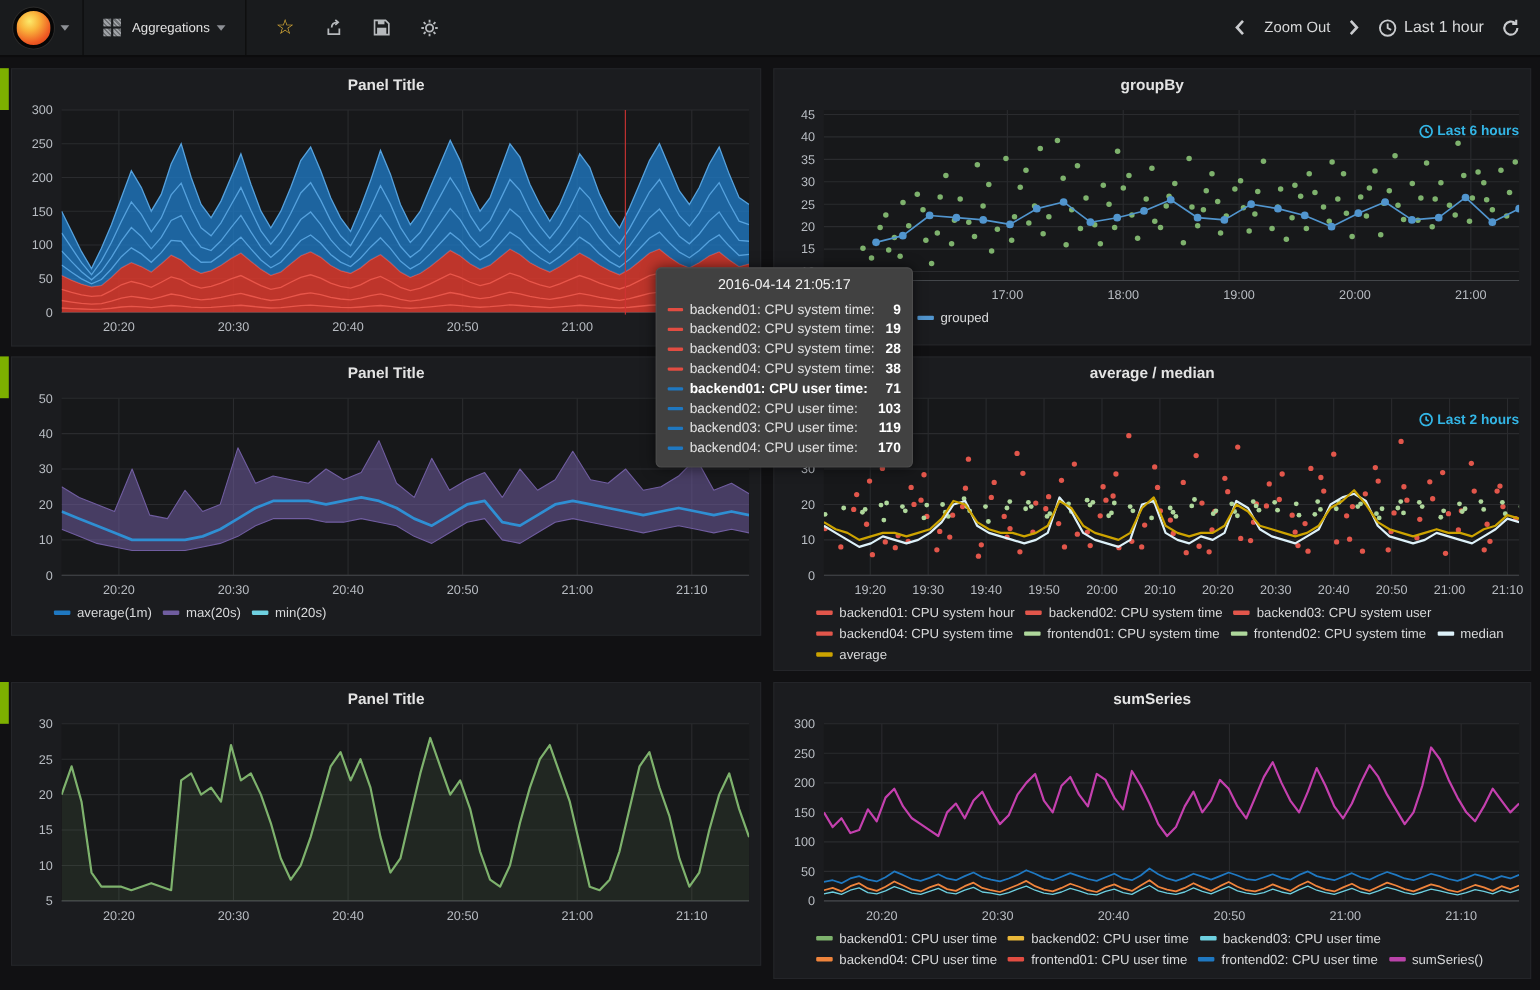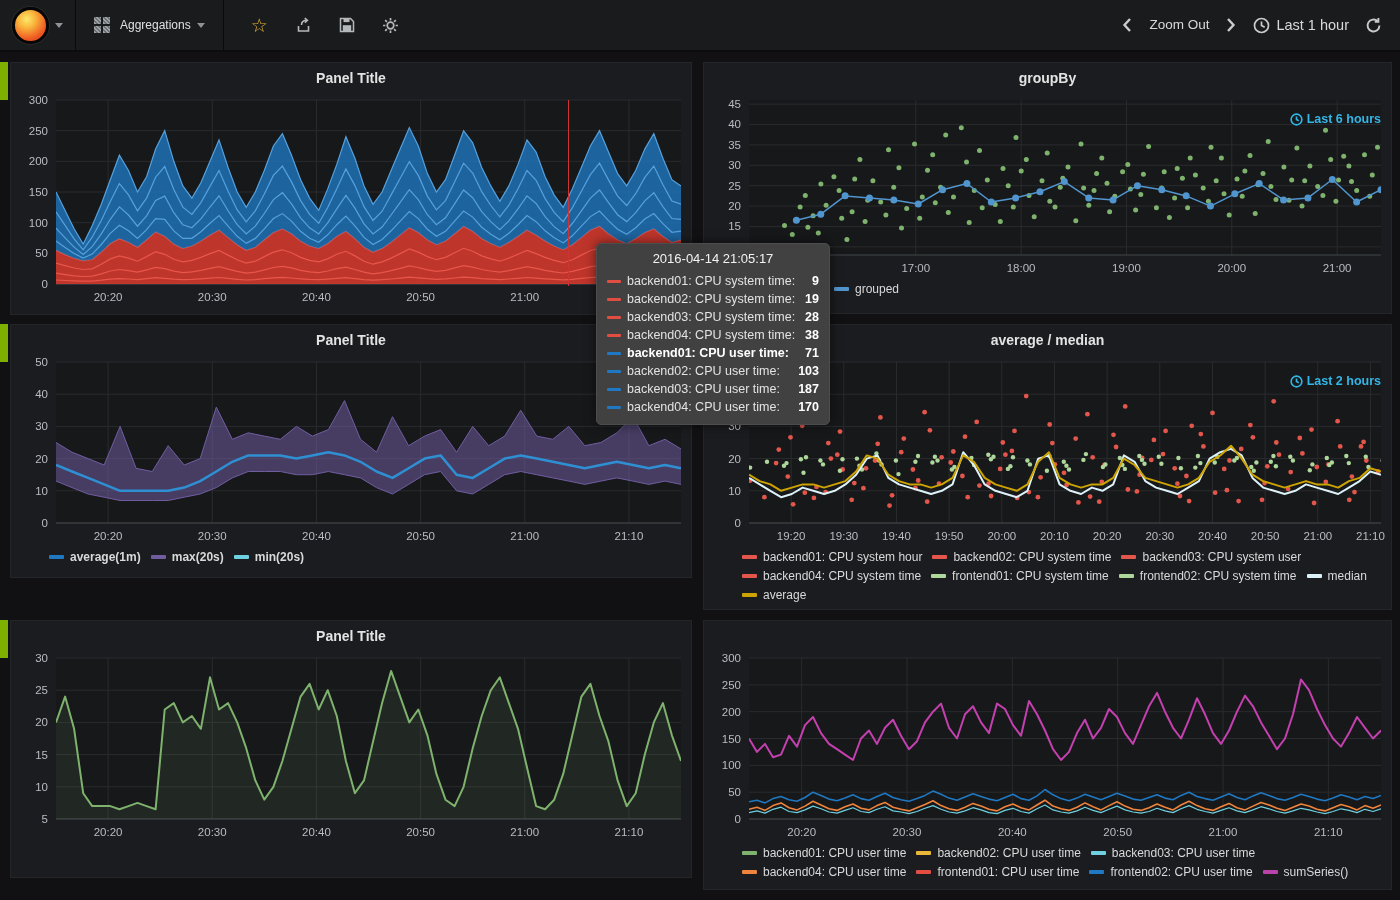--- a/index.html
+++ b/index.html
@@ -423,21 +423,21 @@
       <clipPath id="clip2">
         <rect x="45" y="37" width="625" height="161"></rect>
       </clipPath>
       <g clip-path="url(#clip2)">
         <path d="M45.0 117.5L61.0 127.2L77.1 133.6L93.1 140.0L109.1 101.4L125.1 143.3L141.2 146.5L157.2 120.7L173.2 140.0L189.2 133.6L205.3 82.1L221.3 114.3L237.3 107.8L253.3 111.1L269.4 114.3L285.4 101.4L301.4 111.1L317.4 104.6L333.5 75.6L349.5 114.3L365.5 127.2L381.5 91.7L397.6 120.7L413.6 111.1L429.6 104.6L445.6 127.2L461.7 101.4L477.7 120.7L493.7 111.1L509.7 85.3L525.8 111.1L541.8 114.3L557.8 101.4L573.8 120.7L589.9 117.5L605.9 107.8L621.9 91.7L637.9 120.7L654.0 114.3L670.0 123.9L670.0 159.4L654.0 156.1L637.9 159.4L621.9 156.1L605.9 152.9L589.9 156.1L573.8 159.4L557.8 156.1L541.8 152.9L525.8 149.7L509.7 146.5L493.7 149.7L477.7 159.4L461.7 169.0L445.6 165.8L429.6 146.5L413.6 149.7L397.6 159.4L381.5 169.0L365.5 162.6L349.5 152.9L333.5 149.7L317.4 146.5L301.4 149.7L285.4 149.7L269.4 146.5L253.3 146.5L237.3 146.5L221.3 152.9L205.3 162.6L189.2 169.0L173.2 172.2L157.2 175.5L141.2 175.5L125.1 175.5L109.1 175.5L93.1 172.2L77.1 169.0L61.0 162.6L45.0 156.1Z" fill="#705da0" fill-opacity="0.55"></path>
         <polyline points="45.0,117.5 61.0,127.2 77.1,133.6 93.1,140.0 109.1,101.4 125.1,143.3 141.2,146.5 157.2,120.7 173.2,140.0 189.2,133.6 205.3,82.1 221.3,114.3 237.3,107.8 253.3,111.1 269.4,114.3 285.4,101.4 301.4,111.1 317.4,104.6 333.5,75.6 349.5,114.3 365.5,127.2 381.5,91.7 397.6,120.7 413.6,111.1 429.6,104.6 445.6,127.2 461.7,101.4 477.7,120.7 493.7,111.1 509.7,85.3 525.8,111.1 541.8,114.3 557.8,101.4 573.8,120.7 589.9,117.5 605.9,107.8 621.9,91.7 637.9,120.7 654.0,114.3 670.0,123.9 " fill="none" stroke="#705da0" stroke-width="1" stroke-linejoin="round"></polyline>
         <polyline points="45.0,156.1 61.0,162.6 77.1,169.0 93.1,172.2 109.1,175.5 125.1,175.5 141.2,175.5 157.2,175.5 173.2,172.2 189.2,169.0 205.3,162.6 221.3,152.9 237.3,146.5 253.3,146.5 269.4,146.5 285.4,149.7 301.4,149.7 317.4,146.5 333.5,149.7 349.5,152.9 365.5,162.6 381.5,169.0 397.6,159.4 413.6,149.7 429.6,146.5 445.6,165.8 461.7,169.0 477.7,159.4 493.7,149.7 509.7,146.5 525.8,149.7 541.8,152.9 557.8,156.1 573.8,159.4 589.9,156.1 605.9,152.9 621.9,156.1 637.9,159.4 654.0,156.1 670.0,159.4 " fill="none" stroke="#705da0" stroke-width="1" stroke-linejoin="round"></polyline>
         <polyline points="45.0,140.0 61.0,146.5 77.1,152.9 93.1,159.4 109.1,165.8 125.1,165.8 141.2,165.8 157.2,165.8 173.2,162.6 189.2,156.1 205.3,146.5 221.3,136.8 237.3,130.4 253.3,130.4 269.4,130.4 285.4,133.6 301.4,130.4 317.4,127.2 333.5,130.4 349.5,136.8 365.5,146.5 381.5,152.9 397.6,143.3 413.6,133.6 429.6,130.4 445.6,149.7 461.7,152.9 477.7,143.3 493.7,133.6 509.7,130.4 525.8,133.6 541.8,136.8 557.8,140.0 573.8,143.3 589.9,140.0 605.9,136.8 621.9,140.0 637.9,143.3 654.0,140.0 670.0,143.3 " fill="none" stroke="#2f8fd3" stroke-width="2.5" stroke-linejoin="round"></polyline>
       </g>
     </svg>
-  <div class="legend" style="top: 225px; font-weight: bold;">
+  <div class="legend" style="top: 225px;">
       <span class="legend-item">
         <span class="legend-dash" style="background:#1f78c1"></span>
                       <span class="legend-label">average(1m)</span>
       </span>
       <span class="legend-item">
         <span class="legend-dash" style="background:#705da0"></span>
                       <span class="legend-label">max(20s)</span>
       </span>
       <span class="legend-item">
         <span class="legend-dash" style="background:#6ed0e0"></span>
@@ -771,20 +771,21 @@
         <rect x="45" y="37" width="625" height="161"></rect>
       </clipPath>
       <g clip-path="url(#clip4)">
         <path d="M45.0 198.0L45.0 101.4L54.1 75.6L63.1 107.8L72.2 172.2L81.2 185.1L90.3 185.1L99.3 185.1L108.4 188.3L117.5 185.1L126.5 181.9L135.6 185.1L144.6 188.3L153.7 88.5L162.8 82.1L171.8 101.4L180.9 95.0L189.9 107.8L199.0 56.3L208.0 88.5L217.1 82.1L226.2 101.4L235.2 127.2L244.3 159.4L253.3 178.7L262.4 165.8L271.4 140.0L280.5 107.8L289.6 75.6L298.6 62.8L307.7 88.5L316.7 69.2L325.8 95.0L334.9 140.0L343.9 172.2L353.0 159.4L362.0 120.7L371.1 82.1L380.1 49.9L389.2 75.6L398.3 101.4L407.3 88.5L416.4 114.3L425.4 152.9L434.5 178.7L443.6 185.1L452.6 165.8L461.7 127.2L470.7 95.0L479.8 69.2L488.8 56.3L497.9 82.1L507.0 107.8L516.0 146.5L525.1 185.1L534.1 188.3L543.2 178.7L552.2 152.9L561.3 114.3L570.4 75.6L579.4 62.8L588.5 95.0L597.5 120.7L606.6 159.4L615.7 185.1L624.7 172.2L633.8 133.6L642.8 101.4L651.9 82.1L660.9 114.3L670.0 140.0L670.0 198.0Z" fill="#7eb26d" fill-opacity="0.1"></path>
         <polyline points="45.0,101.4 54.1,75.6 63.1,107.8 72.2,172.2 81.2,185.1 90.3,185.1 99.3,185.1 108.4,188.3 117.5,185.1 126.5,181.9 135.6,185.1 144.6,188.3 153.7,88.5 162.8,82.1 171.8,101.4 180.9,95.0 189.9,107.8 199.0,56.3 208.0,88.5 217.1,82.1 226.2,101.4 235.2,127.2 244.3,159.4 253.3,178.7 262.4,165.8 271.4,140.0 280.5,107.8 289.6,75.6 298.6,62.8 307.7,88.5 316.7,69.2 325.8,95.0 334.9,140.0 343.9,172.2 353.0,159.4 362.0,120.7 371.1,82.1 380.1,49.9 389.2,75.6 398.3,101.4 407.3,88.5 416.4,114.3 425.4,152.9 434.5,178.7 443.6,185.1 452.6,165.8 461.7,127.2 470.7,95.0 479.8,69.2 488.8,56.3 497.9,82.1 507.0,107.8 516.0,146.5 525.1,185.1 534.1,188.3 543.2,178.7 552.2,152.9 561.3,114.3 570.4,75.6 579.4,62.8 588.5,95.0 597.5,120.7 606.6,159.4 615.7,185.1 624.7,172.2 633.8,133.6 642.8,101.4 651.9,82.1 660.9,114.3 670.0,140.0 " fill="none" stroke="#7eb26d" stroke-width="2" stroke-linejoin="round"></polyline>
       </g>
     </svg>
 </div>
 
 <div class="panel" id="p5">
+  <div class="panel-header"><span class="panel-title">sumSeries</span></div>
   <svg class="chart" width="687" height="268">
       <rect x="45" y="37" width="632" height="161" fill="#17181a"></rect>
       <line x1="45" x2="677" y1="198" y2="198" stroke="#2a2b2e" stroke-width="1"></line>
       <text x="37" y="202" fill="#b8bcc2" font-size="11.5" text-anchor="end" font-family="Liberation Sans, sans-serif">0</text>
       <line x1="45" x2="677" y1="171.16666666666669" y2="171.16666666666669" stroke="#2a2b2e" stroke-width="1"></line>
       <text x="37" y="175.16666666666669" fill="#b8bcc2" font-size="11.5" text-anchor="end" font-family="Liberation Sans, sans-serif">50</text>
       <line x1="45" x2="677" y1="144.33333333333331" y2="144.33333333333331" stroke="#2a2b2e" stroke-width="1"></line>
       <text x="37" y="148.33333333333331" fill="#b8bcc2" font-size="11.5" text-anchor="end" font-family="Liberation Sans, sans-serif">100</text>
       <line x1="45" x2="677" y1="117.5" y2="117.5" stroke="#2a2b2e" stroke-width="1"></line>
       <text x="37" y="121.5" fill="#b8bcc2" font-size="11.5" text-anchor="end" font-family="Liberation Sans, sans-serif">150</text>
@@ -878,21 +879,21 @@
                    <span class="tt-value">71</span>
       </div>
       <div class="tt-row">
         <span class="tt-dash" style="background:#1f78c1"></span>
                    <span class="tt-label">backend02: CPU user time:</span>
                    <span class="tt-value">103</span>
       </div>
       <div class="tt-row">
         <span class="tt-dash" style="background:#1f78c1"></span>
                    <span class="tt-label">backend03: CPU user time:</span>
-                   <span class="tt-value">187</span>
+                   <span class="tt-value">119</span>
       </div>
       <div class="tt-row">
         <span class="tt-dash" style="background:#1f78c1"></span>
                    <span class="tt-label">backend04: CPU user time:</span>
                    <span class="tt-value">170</span>
       </div>
     </div>
 </div>
 
 </body></html>

